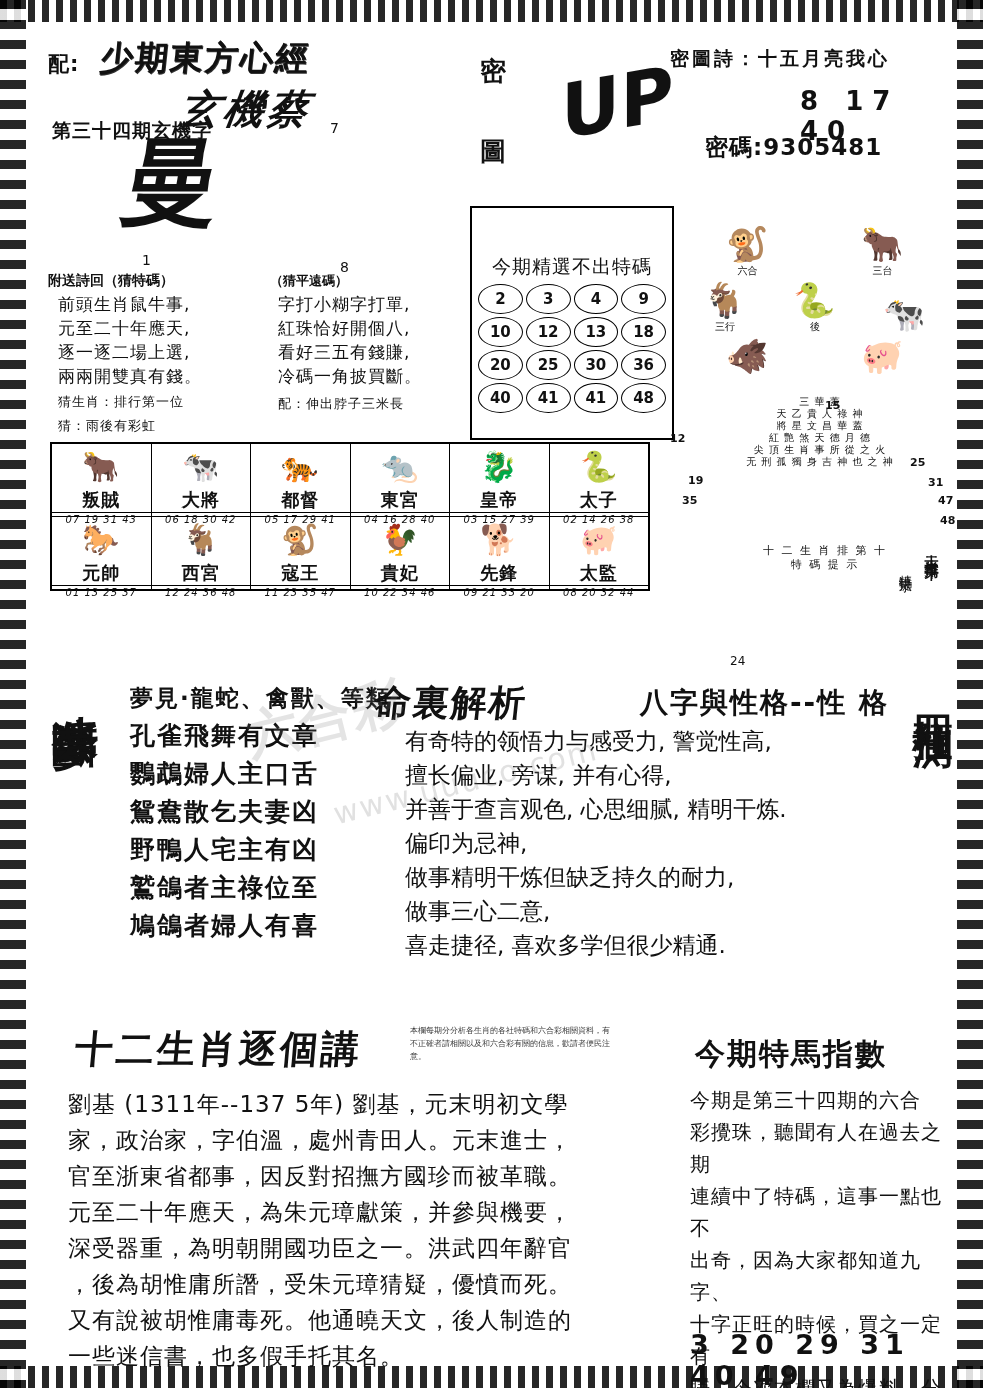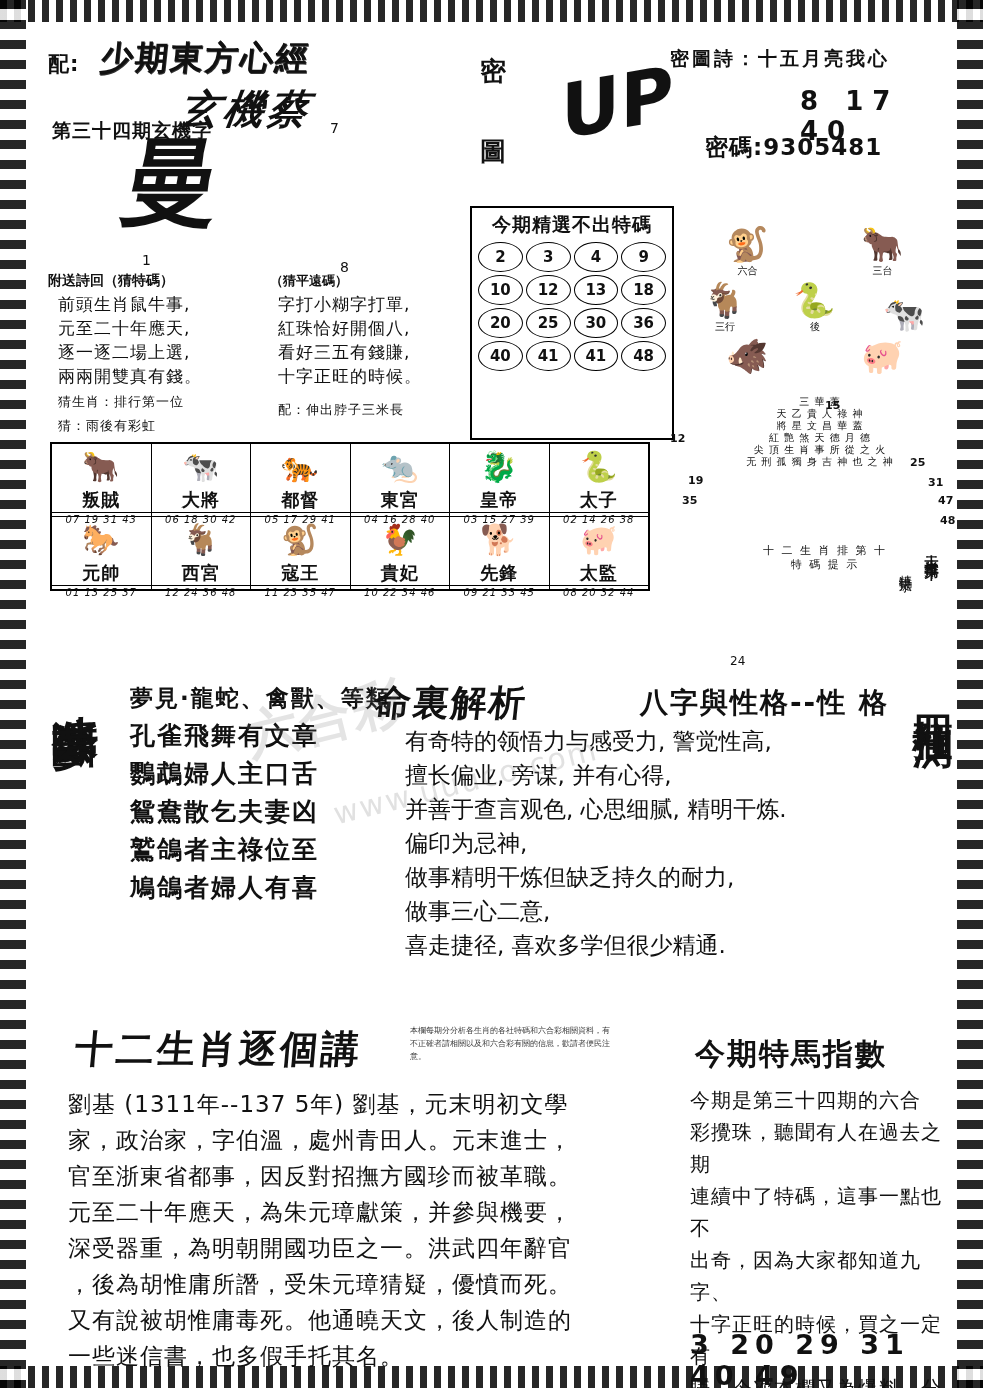--- a/index.html
+++ b/index.html
@@ -42,25 +42,25 @@
   .corner-num{position:absolute;font-size:14px;}
   .cn-1{left:112px;top:228px;}
   .cn-7{left:300px;top:96px;}
   .cn-8{left:310px;top:235px;}
 
   .poem-left-title{position:absolute;left:18px;top:248px;font-size:14px;font-weight:bold;}
   .poem-left{position:absolute;left:28px;top:268px;font-size:17px;line-height:24px;letter-spacing:1px;}
   .poem-left .guess{font-size:13px;line-height:20px;margin-top:4px;}
   .poem-mid-title{position:absolute;left:240px;top:248px;font-size:13px;font-weight:bold;}
   .poem-mid{position:absolute;left:248px;top:268px;font-size:17px;line-height:24px;letter-spacing:1px;}
-  .poem-mid .pei{font-size:13px;margin-top:10px;}
+  .poem-mid .pei{font-size:13px;margin-top:4px;}
 
   
   .numbox{position:absolute;left:440px;top:182px;width:200px;height:230px;border:2px solid #000;}
-  .numbox .nb-title{text-align:center;font-size:19px;font-weight:bold;padding:4px 0 2px;letter-spacing:1px;}
+  .numbox .nb-title{text-align:center;font-size:19px;font-weight:normal;padding:4px 0 2px;letter-spacing:1px;margin-top:42px;}
   .numbox .nb-grid{display:grid;grid-template-columns:repeat(4,1fr);gap:3px;padding:2px 6px 6px;}
   .numbox .nb-cell{border:1.5px solid #000;border-radius:50%;height:28px;display:flex;align-items:center;
      justify-content:center;font-size:15px;font-weight:bold;}
 
   
   .atable{position:absolute;left:20px;top:418px;width:600px;border:2px solid #000;
      border-collapse:collapse;}
   .atable td{border:1px solid #000;width:100px;text-align:center;vertical-align:bottom;padding:0;}
   .acell{height:72px;position:relative;}
   .a-pic{height:44px;display:flex;align-items:center;justify-content:center;font-size:30px;}
@@ -146,21 +146,21 @@
       <div>兩兩開雙真有錢。</div>
       <div class="guess">猜生肖：排行第一位</div>
       <div class="guess">猜：雨後有彩虹</div>
     </div>
 
     <div class="poem-mid-title cn">（猜平遠碼）</div>
     <div class="poem-mid cn">
       <div>字打小糊字打單,</div>
       <div>紅珠恰好開個八,</div>
       <div>看好三五有錢賺,</div>
-      <div>十字正旺的時候。</div>
+      <div>冷碼一角披買斷。</div>
       <div class="pei">配：伸出脖子三米長</div>
     </div>
 
     <div class="numbox">
       <div class="nb-title cn">今期精選不出特碼</div>
       <div class="nb-grid">
         <div class="nb-cell">2</div>
         <div class="nb-cell">3</div>
         <div class="nb-cell">4</div>
         <div class="nb-cell">9</div>
@@ -251,21 +251,21 @@
               <div class="acell">
           <div class="a-pic">🐓</div>
           <div class="a-name cn">貴妃</div>
           <div class="a-nums">10 22 34 46</div>
         </div>
             </td>
         <td>
               <div class="acell">
           <div class="a-pic">🐕</div>
           <div class="a-name cn">先鋒</div>
-          <div class="a-nums">09 21 33 45</div>
+          <div class="a-nums">09 21 33 20</div>
         </div>
             </td>
         <td>
               <div class="acell">
           <div class="a-pic">🐖</div>
           <div class="a-name cn">太監</div>
           <div class="a-nums">08 20 32 44</div>
         </div>
             </td>
       </tr>
@@ -326,20 +326,21 @@
     <div class="vert-right cn">十二生肖排第十</div>
     <div class="vert-right2 cn">特碼提示</div>
     <div class="n24">24</div>
 
     <div class="gong-title cn">凍公斷夢</div>
     <div class="dream-list cn">
       <div class="dream-head">夢見·龍蛇、禽獸、等類</div>
       <div>孔雀飛舞有文章</div>
       <div>鸚鵡婦人主口舌</div>
       <div>鴛鴦散乞夫妻凶</div>
+      <div>野鴨人宅主有凶</div>
       <div>鷲鴿者主祿位至</div>
       <div>鳩鴿者婦人有喜</div>
     </div>
 
     <div class="jie-title cn">命裏解析</div>
     <div class="bazi-title cn">八字與性格--性 格</div>
     <div class="bazi-body cn">
       <div>有奇特的领悟力与感受力, 警觉性高,</div>
       <div>擅长偏业, 旁谋, 并有心得,</div>
       <div>并善于查言观色, 心思细腻, 精明干炼.</div>

